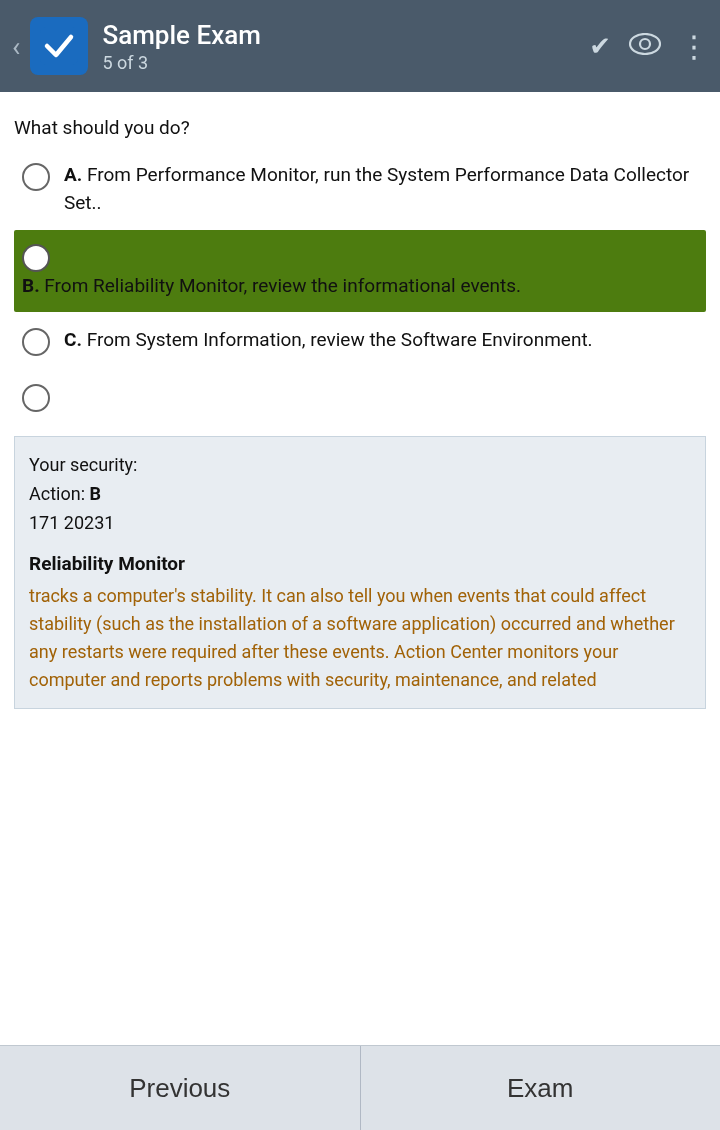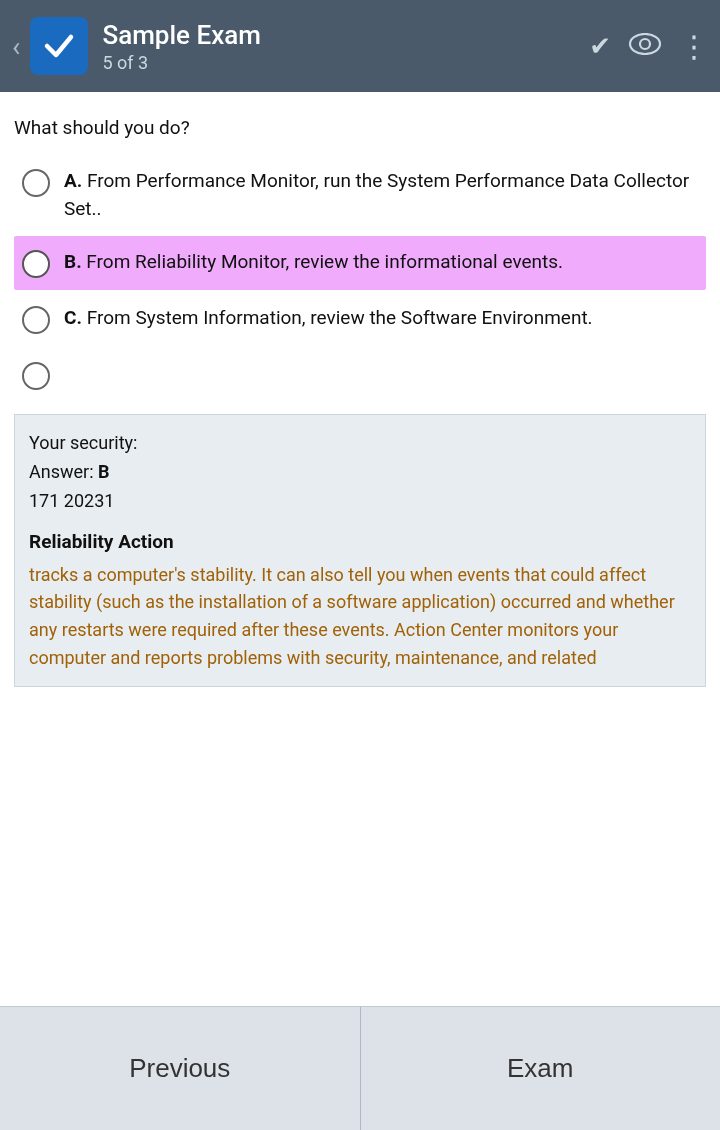--- a/index.html
+++ b/index.html
@@ -95,36 +95,37 @@
       margin-bottom: 12px;
     }
 
     .question-text p:last-child {
       margin-bottom: 0;
     }
 
     .what-text {
       font-size: 19px;
       color: #111;
-      margin-bottom: 16px;
+      margin-bottom: 10px;
       margin-top: 6px;
     }
 
     
     .option {
       display: flex;
       align-items: flex-start;
       padding: 12px 10px 12px 8px;
       border-radius: 2px;
       margin-bottom: 2px;
       cursor: pointer;
     }
 
     .option.selected {
-      background: #f0abfc;
+      background: #4d7c0f;
+      flex-direction: column;
     }
 
     .radio-circle {
       width: 28px;
       height: 28px;
       border-radius: 50%;
       border: 2px solid #666;
       margin-right: 14px;
       flex-shrink: 0;
       margin-top: 2px;
@@ -177,21 +178,21 @@
 
     .response-description {
       font-size: 18px;
       line-height: 1.55;
       color: #a16207;
     }
 
     
     .bottom-nav {
       display: flex;
-      height: 124px;
+      height: 85px;
       flex-shrink: 0;
       background: #e0e4e8;
       border-top: 1px solid #c0c8d0;
     }
 
     .nav-btn {
       flex: 1;
       display: flex;
       align-items: center;
       justify-content: center;
@@ -262,24 +263,24 @@
     </div>
   </div>
 
   <div class="option">
     <div class="radio-circle"></div>
   </div>
 
   <div class="response-box">
     <div class="response-line">Your security:</div>
     <div class="response-line">
-      <span>Answer: </span><span class="response-bold">B</span>
+      <span>Action: </span><span class="response-bold">B</span>
     </div>
     <div class="response-line">171 20231</div>
-    <div class="response-heading">Reliability Action</div>
+    <div class="response-heading">Reliability Monitor</div>
     <div class="response-description">tracks a computer's stability. It can also tell you when events that could affect stability (such as the installation of a software application) occurred and whether any restarts were required after these events. Action Center monitors your computer and reports problems with security, maintenance, and related</div>
   </div>
 
 </main>
 
 <nav class="bottom-nav">
   <button class="nav-btn">Previous</button>
   <button class="nav-btn">Exam</button>
 </nav>
 

